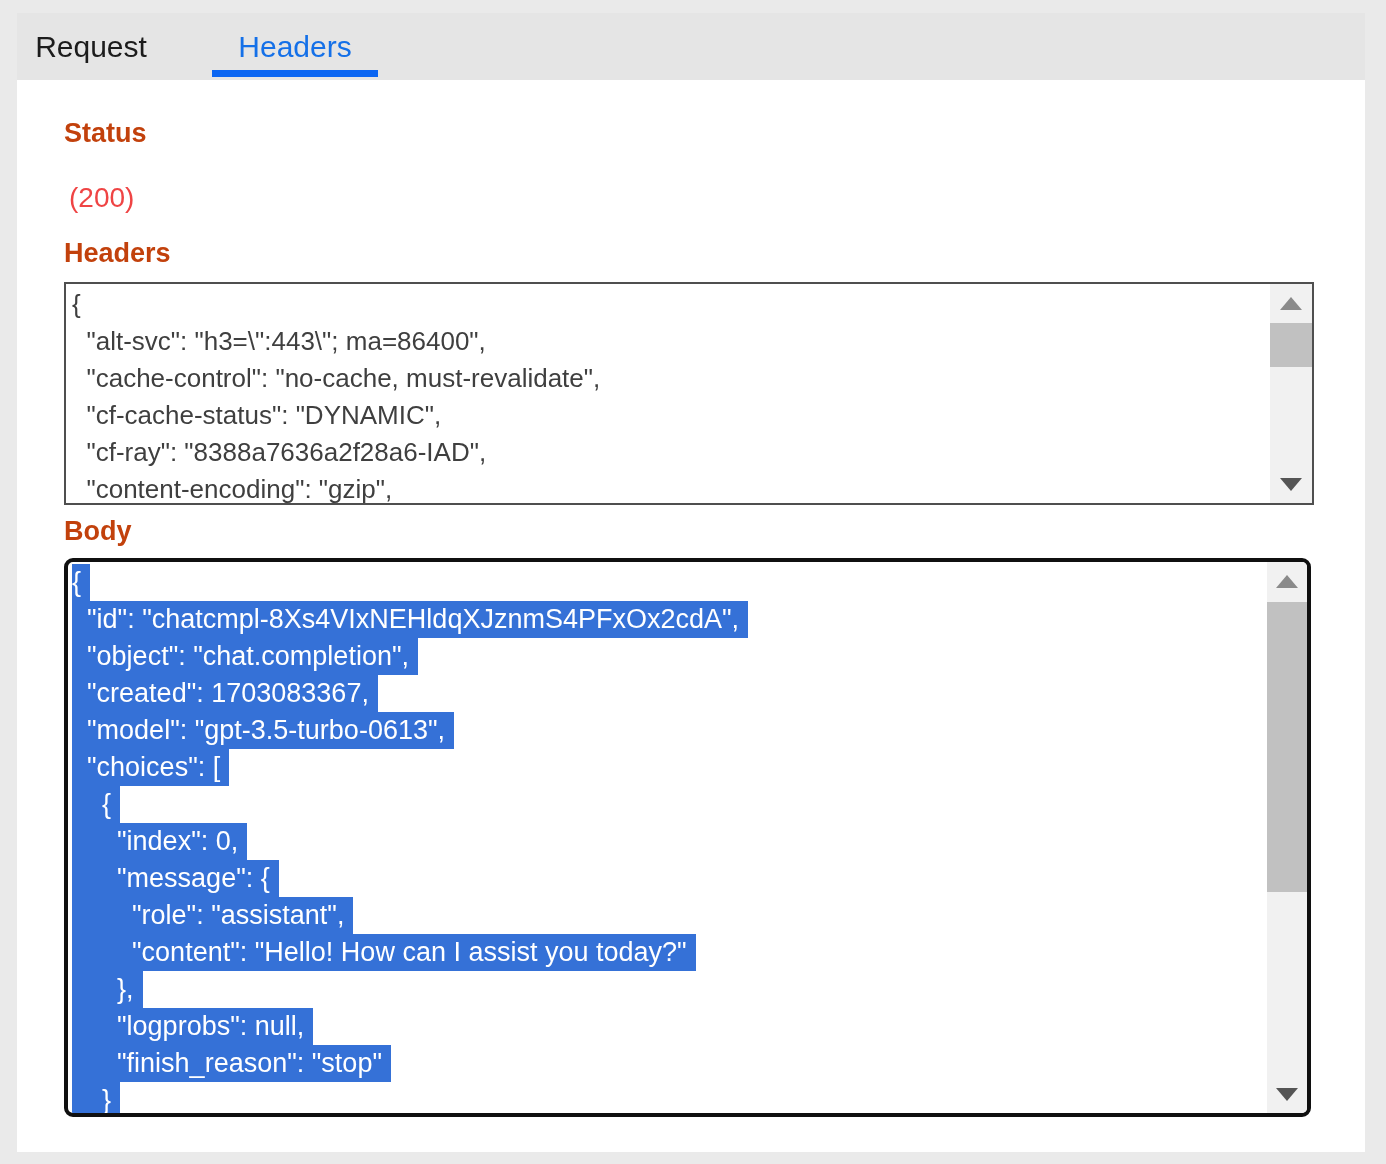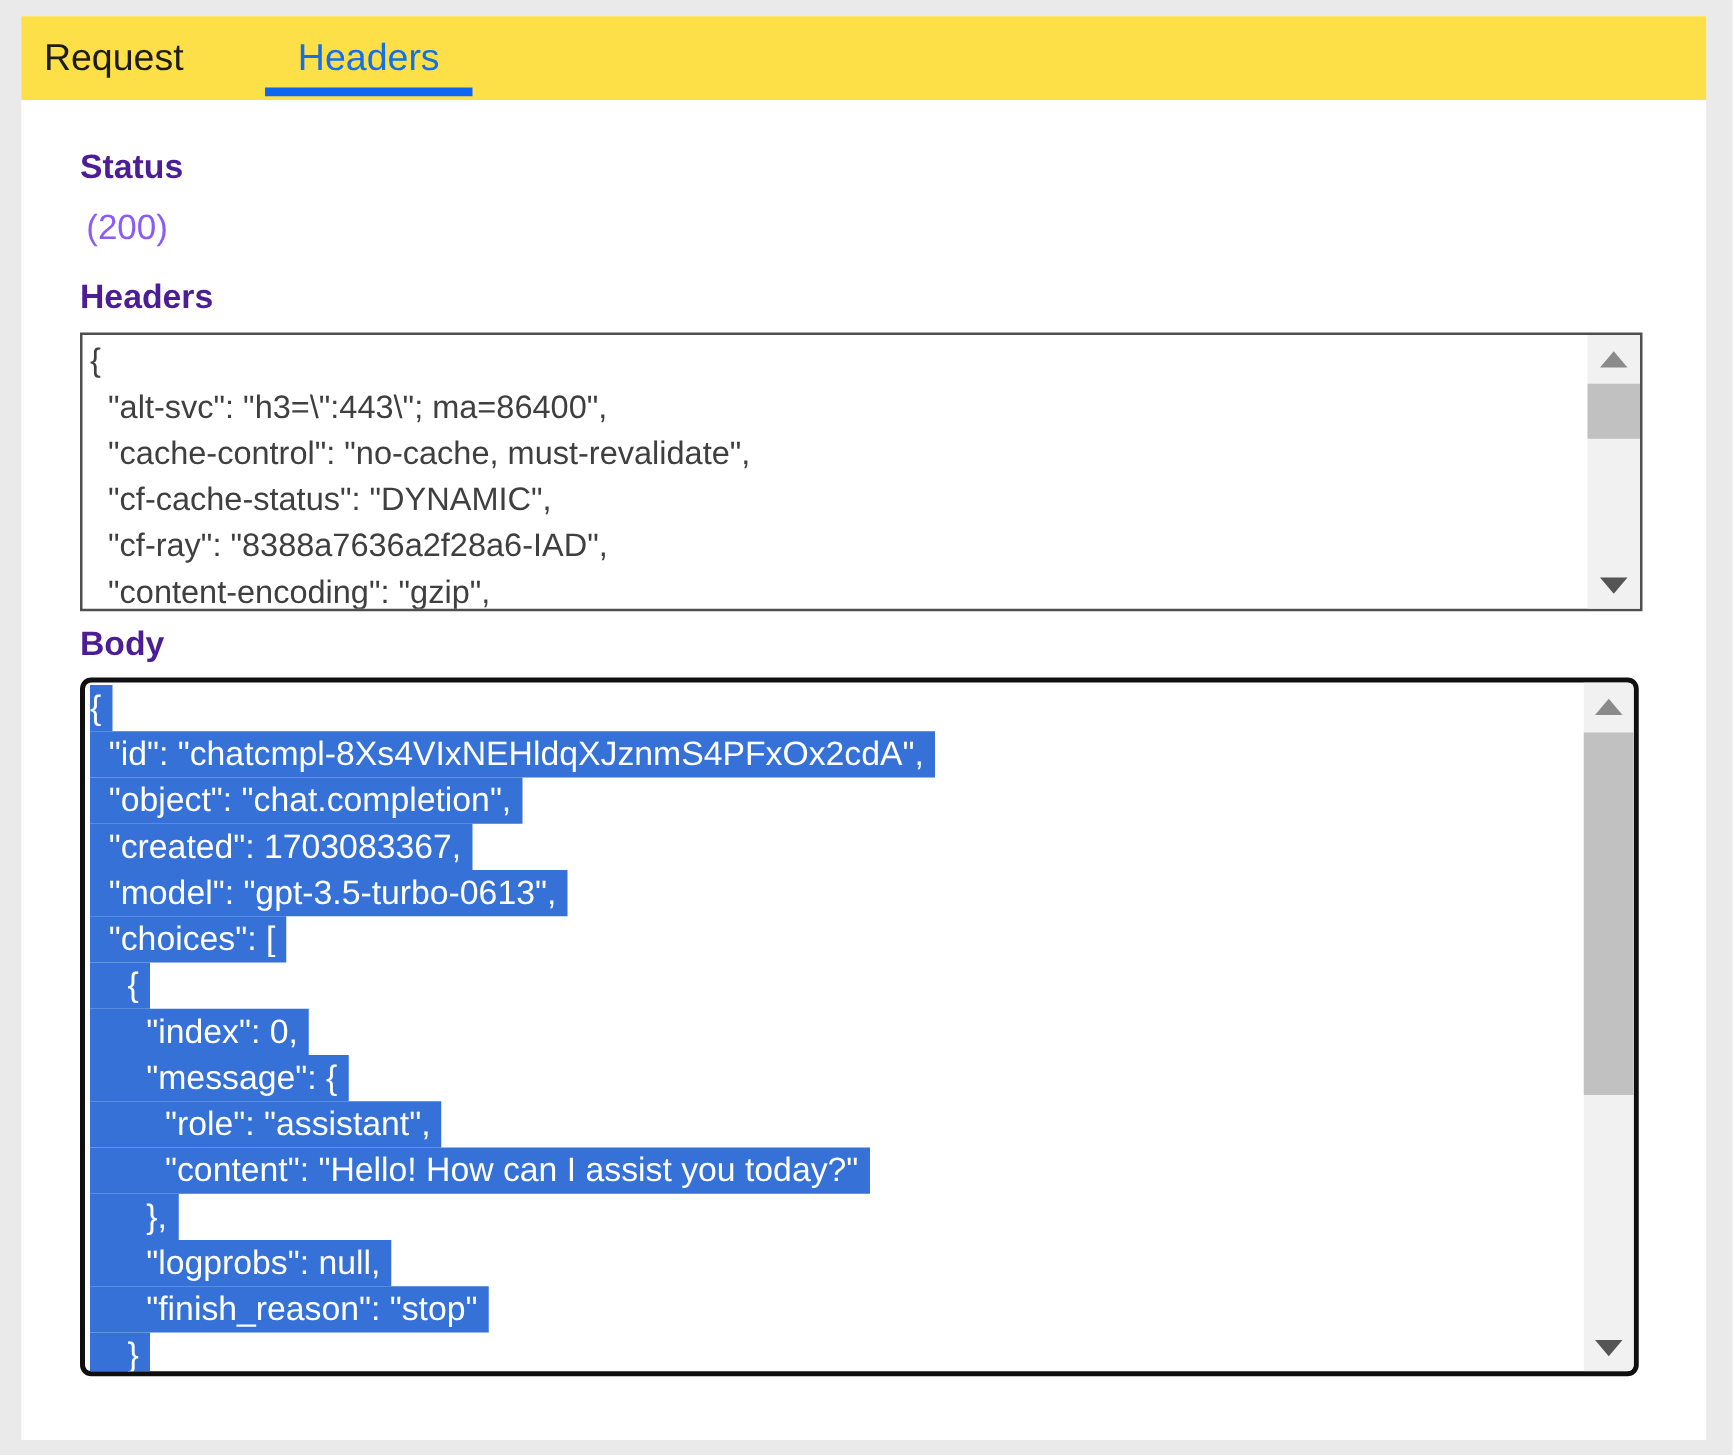--- a/index.html
+++ b/index.html
@@ -9,41 +9,41 @@
     font-family:"Liberation Sans","DejaVu Sans",sans-serif;
     position:relative;overflow:hidden;
   }
   .panel{
     position:absolute;left:17px;top:13px;
     width:1348px;height:1139px;
     background:#ffffff;
   }
   
   .tabbar{
-    height:67px;background:#fde047;
+    height:67px;background:#e5e5e5;
     display:flex;align-items:stretch;
   }
   .tab{
     display:flex;align-items:center;justify-content:center;
     font-size:30px;cursor:default;position:relative;
   }
   .tab-request{margin-left:18px;width:112px;color:#1c1c1c;}
   .tab-response{margin-left:65px;width:166px;color:#1470e8;}
   .tab-underline{
     position:absolute;left:0;right:0;bottom:3px;height:7px;
     background:#0c66f2;
   }
   
   .content{padding:0 47px;}
   .section-label{
-    font-weight:bold;font-size:27px;color:#4c1d95;line-height:30px;
+    font-weight:bold;font-size:27px;color:#c2410c;line-height:30px;
   }
   .label-status{margin-top:38px;}
   .status-value{
-    margin-top:18px;font-size:28px;color:#8b5cf6;padding-left:5px;line-height:32px;
+    margin-top:34px;font-size:28px;color:#ef4444;padding-left:5px;line-height:32px;
   }
   .label-headers{margin-top:24px;}
   .label-body{margin-top:11px;}
   
   .box{position:relative;background:#fff;box-sizing:border-box;overflow:hidden;}
   .headers-box{
     margin-top:14px;width:1250px;height:223px;
     border:2px solid #4f4f4f;
   }
   .body-box{

